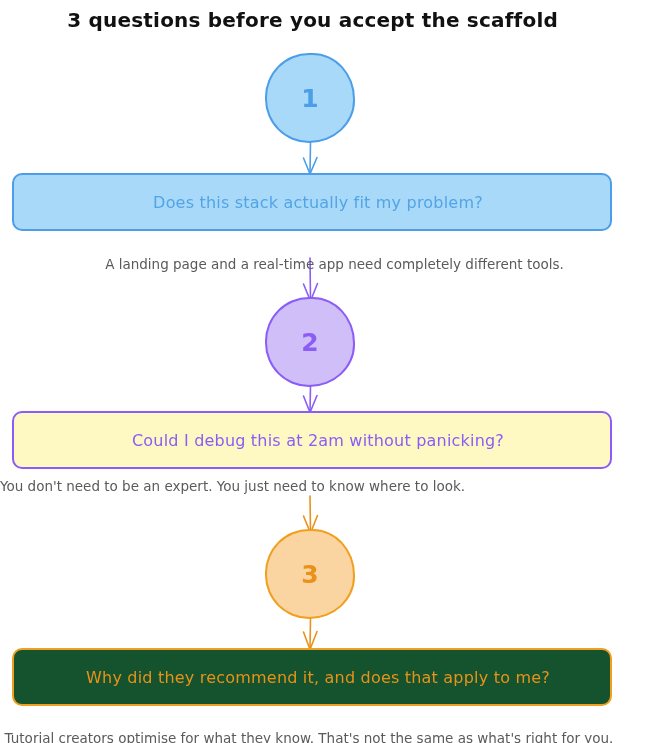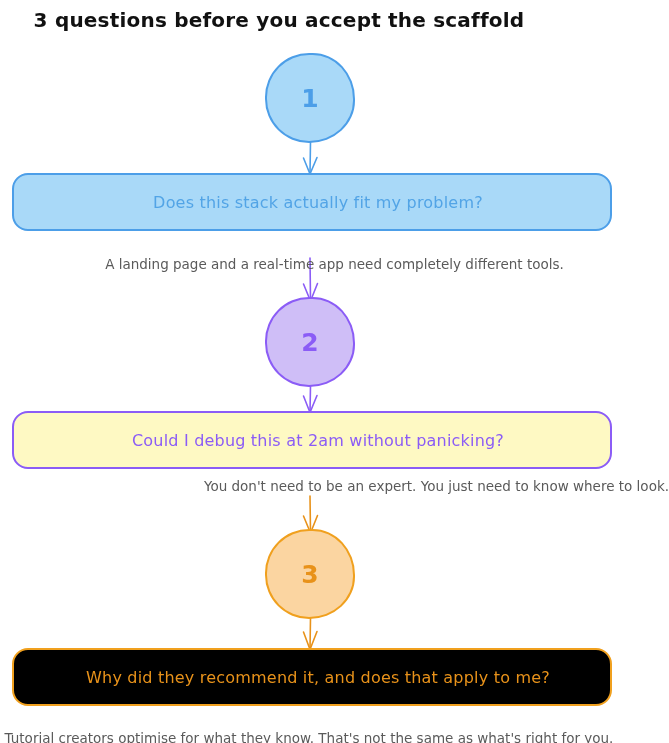--- a/index.html
+++ b/index.html
@@ -24,21 +24,21 @@
     width: 669px;
     height: 743px;
   }
 
   
   .diagram-title {
     position: absolute;
     left: 0;
     top: 8px;
     width: 558px;
-    text-align: center;
+    text-align: right;
     font-family: "DejaVu Sans", sans-serif;
     font-size: 20px;
     font-weight: bold;
     letter-spacing: 0.2px;
     color: #111111;
     white-space: nowrap;
   }
 
   
   .step-circle {
@@ -73,21 +73,21 @@
 
   
   .question-box {
     position: absolute;
     left: 12px;
     width: 600px;
     height: 58px;
     box-sizing: border-box;
     border-style: solid;
     border-width: 2.2px;
-    border-radius: 16px;
+    border-radius: 10px;
     display: flex;
     align-items: center;
     justify-content: center;
     z-index: 3;
     padding-left: 12px;
   }
   .question-box .box-text {
     font-family: "DejaVu Sans", sans-serif;
     font-size: 16px;
     font-weight: normal;
@@ -95,34 +95,34 @@
     text-align: center;
     white-space: nowrap;
   }
 
   #box-1 { top: 173px; background: #A9D9F8; border-color: #4C9EE8; }
   #box-1 .box-text { color: #52A4E6; }
 
   #box-2 { top: 411px; background: #fef9c3; border-color: #8B5CF6; }
   #box-2 .box-text { color: #8B5CF6; }
 
-  #box-3 { top: 648px; background: #000000; border-color: #F0A01E; }
+  #box-3 { top: 648px; background: #14532d; border-color: #F0A01E; }
   #box-3 .box-text { color: #E8921A; }
 
   
   .caption {
     position: absolute;
     font-family: "DejaVu Sans", sans-serif;
     font-size: 13.5px;
     color: #5A5A5A;
     white-space: nowrap;
     z-index: 2;
   }
   #caption-1 { left: 0; top: 256px; width: 669px; text-align: center; }
-  #caption-2 { left: 0; top: 478px; width: 669px; text-align: right; }
+  #caption-2 { left: 0; top: 478px; width: 669px; text-align: left; }
   #caption-3 { left: 0; top: 715px; width: 618px; text-align: center; margin-top: 15px; }
 
   
   #connectors {
     position: absolute;
     left: 0;
     top: 0;
     width: 669px;
     height: 743px;
     z-index: 1;

